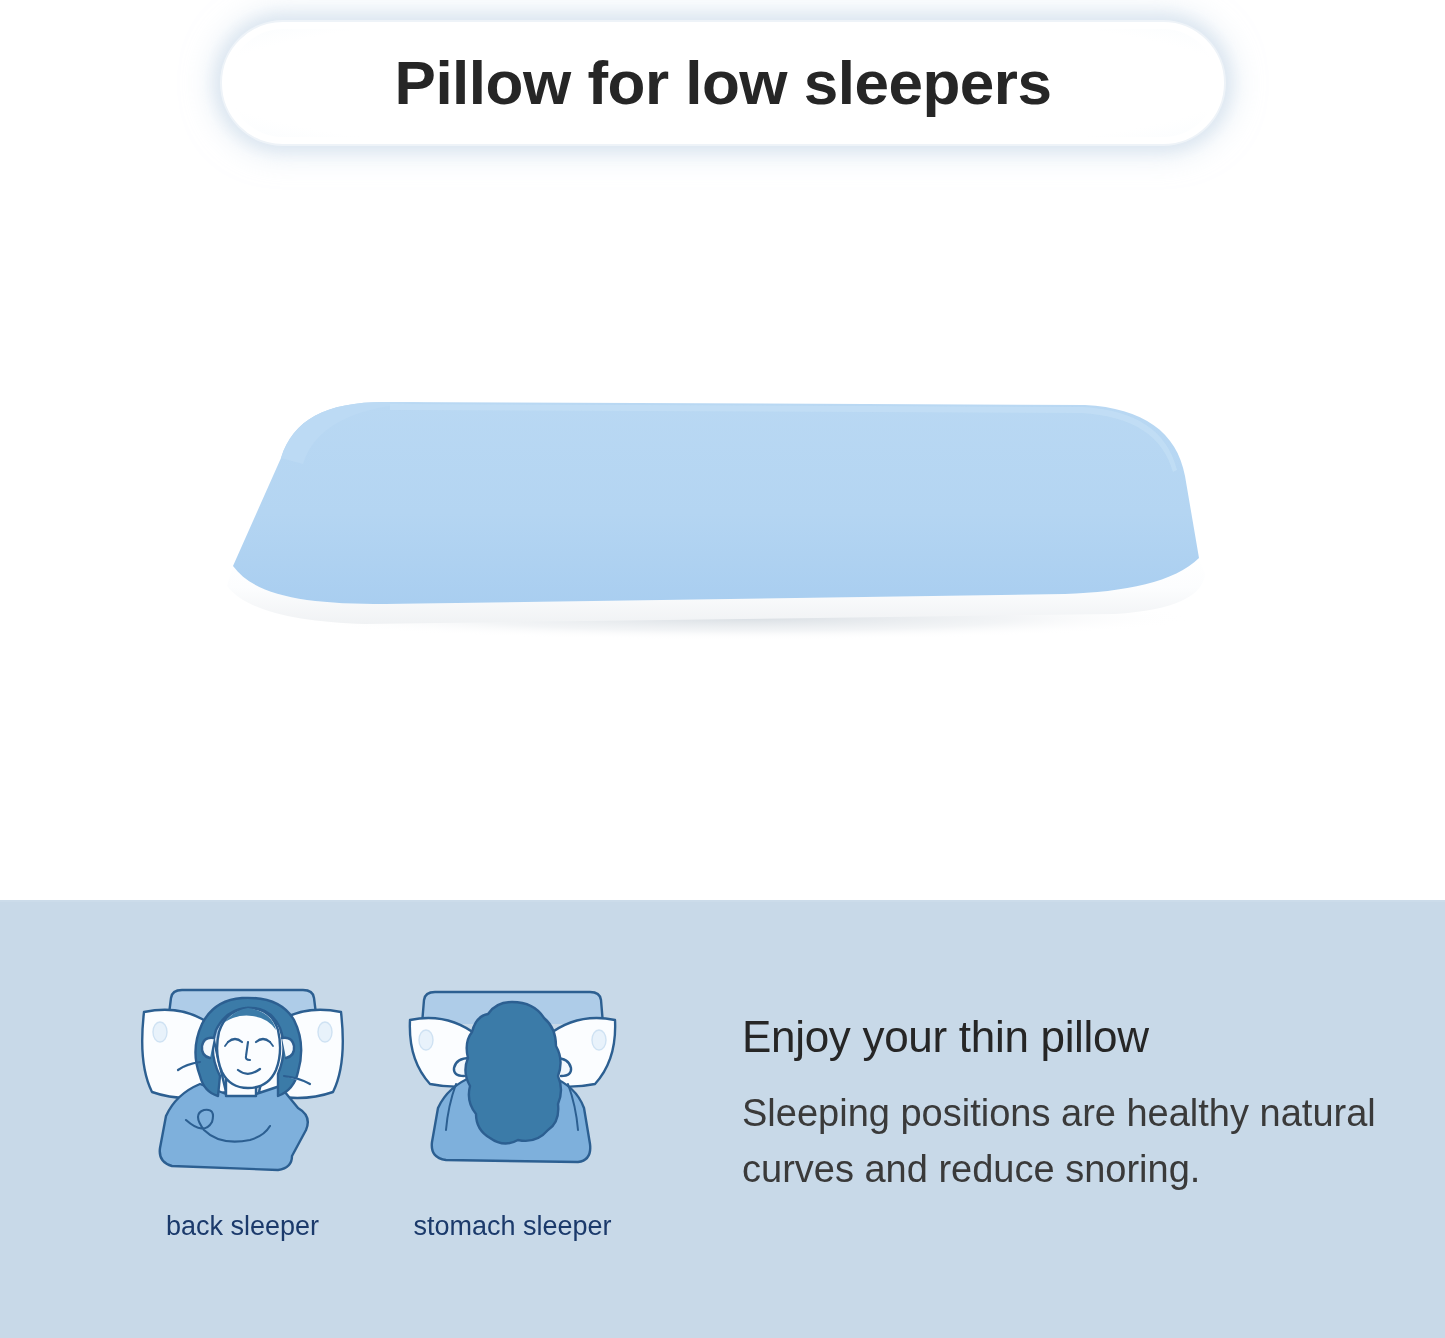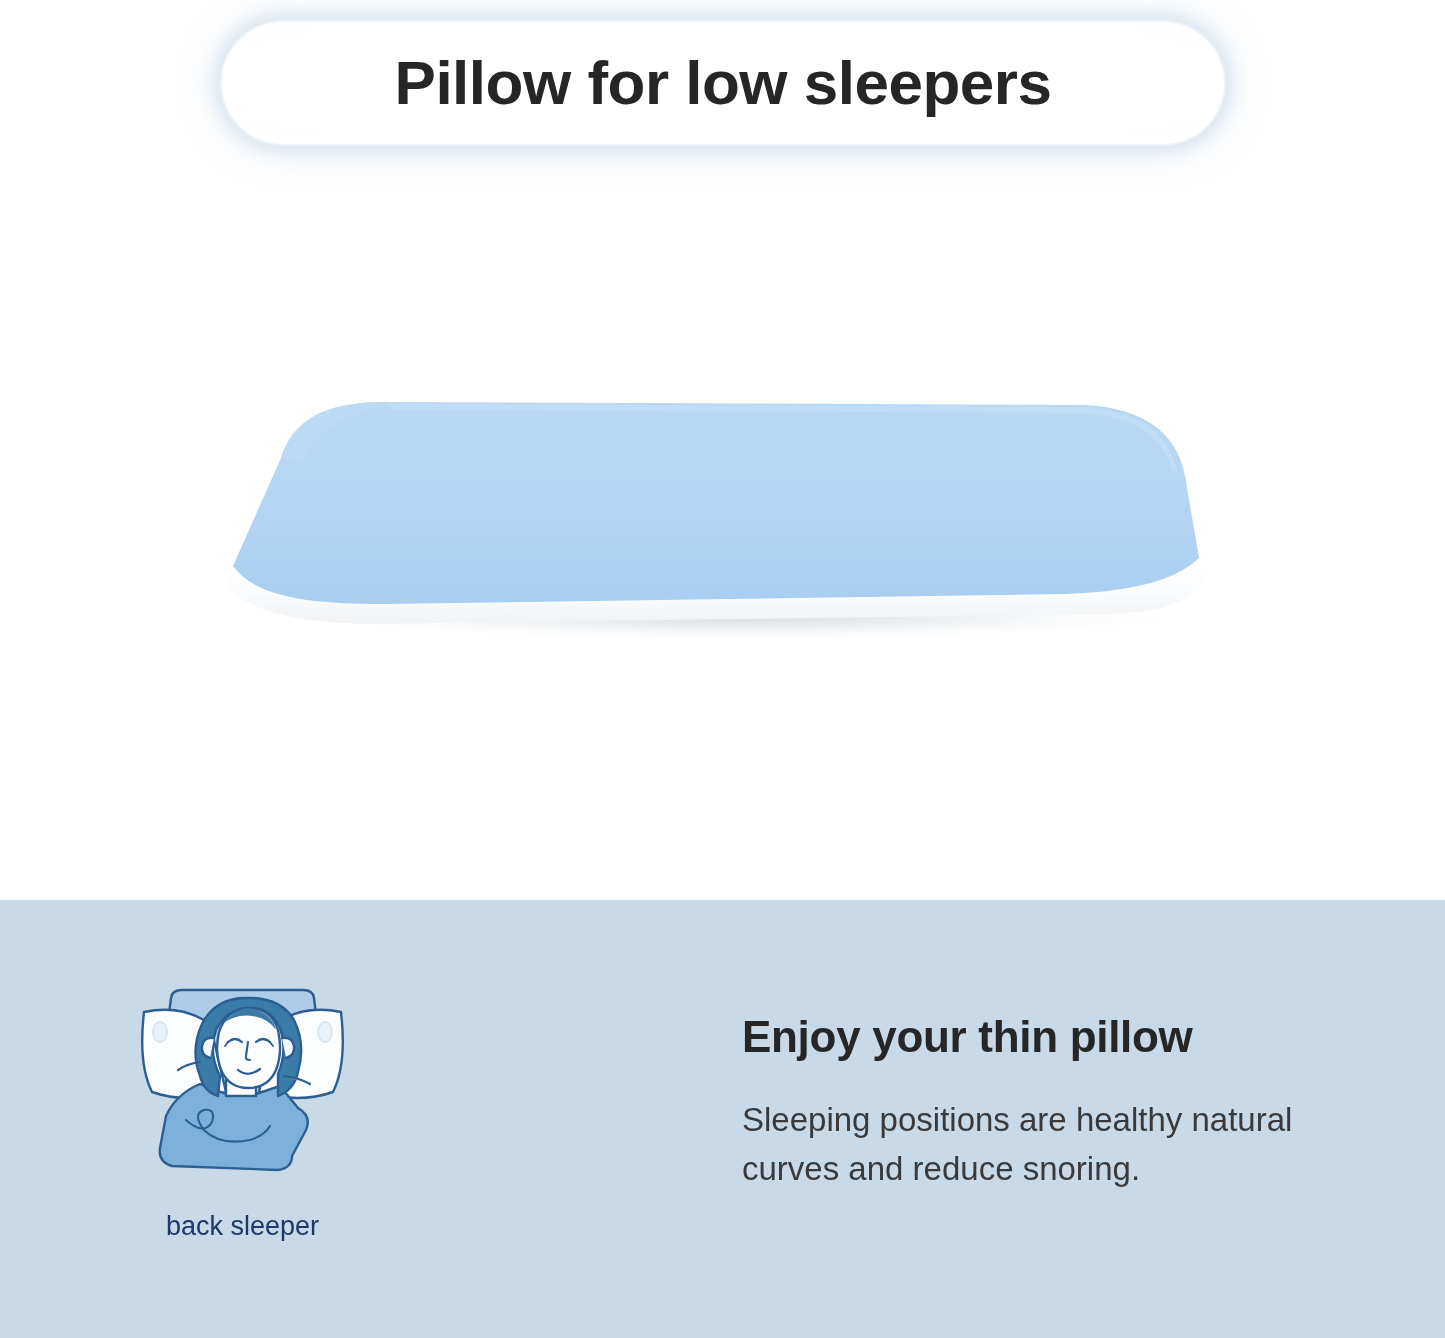--- a/index.html
+++ b/index.html
@@ -108,29 +108,29 @@
   }
 
   #info-copy {
     position: absolute;
     left: 742px;
     top: 112px;
     width: 650px;
   }
   #info-heading {
     font-size: 44px;
-    font-weight: bold;
+    font-weight: normal;
     color: #262626;
     letter-spacing: -0.3px;
     line-height: 1.05;
     white-space: nowrap;
   }
   #info-body {
-    margin-top: 36px;
-    font-size: 33px;
+    margin-top: 26px;
+    font-size: 38px;
     color: #3a3a3a;
     line-height: 1.47;
   }
 </style>
 </head>
 <body>
 
 <div id="page">
 
   <section id="hero">
@@ -248,20 +248,62 @@
             <path d="M 118 28 Q 104 30, 95 42 Q 108 34, 122 36
                      Q 138 38, 146 50 Q 142 32, 118 28 Z" fill="#3b7ba8" stroke="none"></path>
 
             <path d="M 70 82 Q 56 84, 48 90" stroke-width="2.2" fill="#aecce8"></path>
             <path d="M 154 96 Q 170 98, 180 104" stroke-width="2.2" fill="#aecce8"></path>
           </g>
         </svg>
         <figcaption class="sleeper-label">back sleeper</figcaption>
       </figure>
 
+      <figure class="sleeper-card">
+        <svg class="sleeper-art" viewBox="0 0 225 215" xmlns="http://www.w3.org/2000/svg">
+          <g fill="none" stroke="#2c5f91" stroke-width="2.4" stroke-linejoin="round" stroke-linecap="round">
+
+            <path d="M 22 44 L 24 20 Q 25 12, 35 12 L 190 12 Q 200 12, 201 20 L 203 44" fill="#aecce8"></path>
+
+            <path d="M 10 40 Q 48 32, 78 56 L 100 96 Q 70 112, 30 104
+                     Q 8 80, 10 40 Z" fill="#fbfdff"></path>
+            <ellipse cx="26" cy="60" rx="7" ry="10" fill="#e8f2fb" stroke="#cfe2f3" stroke-width="1.4"></ellipse>
+
+            <path d="M 215 40 Q 177 32, 147 56 L 125 96 Q 155 112, 195 104
+                     Q 217 80, 215 40 Z" fill="#fbfdff"></path>
+            <ellipse cx="199" cy="60" rx="7" ry="10" fill="#e8f2fb" stroke="#cfe2f3" stroke-width="1.4"></ellipse>
+
+            <path d="M 74 96 Q 48 106, 38 128 L 32 162 Q 30 178, 46 180
+                     L 178 182 Q 192 180, 190 164 L 184 128
+                     Q 176 106, 150 96 L 140 112 L 86 112 Z" fill="#7eb0dc"></path>
+
+            <path d="M 56 104 Q 48 126, 46 150" stroke-width="2" fill="none"></path>
+            <path d="M 168 104 Q 176 126, 178 150" stroke-width="2" fill="none"></path>
+
+            <path d="M 70 78 Q 56 78, 54 88 Q 53 96, 64 96" fill="#f2f8fd"></path>
+            <path d="M 155 78 Q 169 78, 171 88 Q 172 96, 161 96" fill="#f2f8fd"></path>
+
+            <path d="M 112 22
+                     Q 96 22, 88 34
+                     Q 76 36, 72 52
+                     Q 64 62, 68 78
+                     Q 62 92, 70 106
+                     Q 66 122, 76 134
+                     Q 76 150, 90 158
+                     Q 104 168, 118 160
+                     Q 136 164, 148 150
+                     Q 160 142, 158 124
+                     Q 164 110, 158 96
+                     Q 164 80, 156 66
+                     Q 156 48, 144 38
+                     Q 134 22, 112 22 Z" fill="#3b7ba8" stroke="#2c5f91"></path>
+          </g>
+        </svg>
+        <figcaption class="sleeper-label">stomach sleeper</figcaption>
+      </figure>
 
     </div>
 
     <div id="info-copy">
       <h2 id="info-heading">Enjoy your thin pillow</h2>
       <p id="info-body">Sleeping positions are healthy natural curves and reduce snoring.</p>
     </div>
 
   </section>
 

